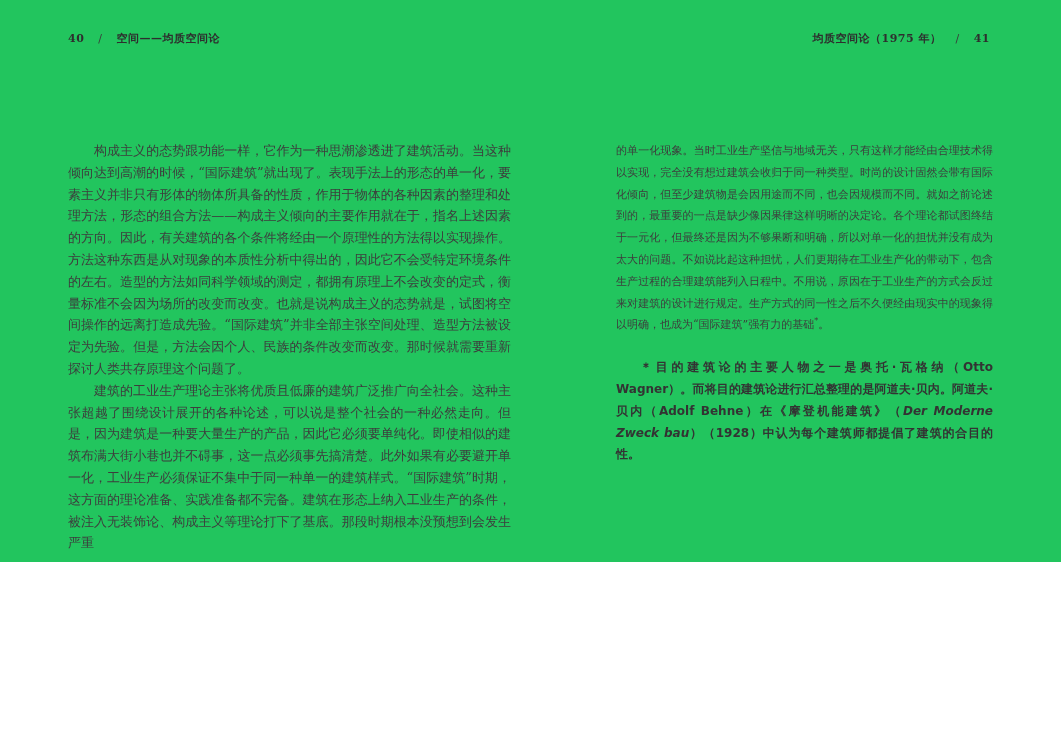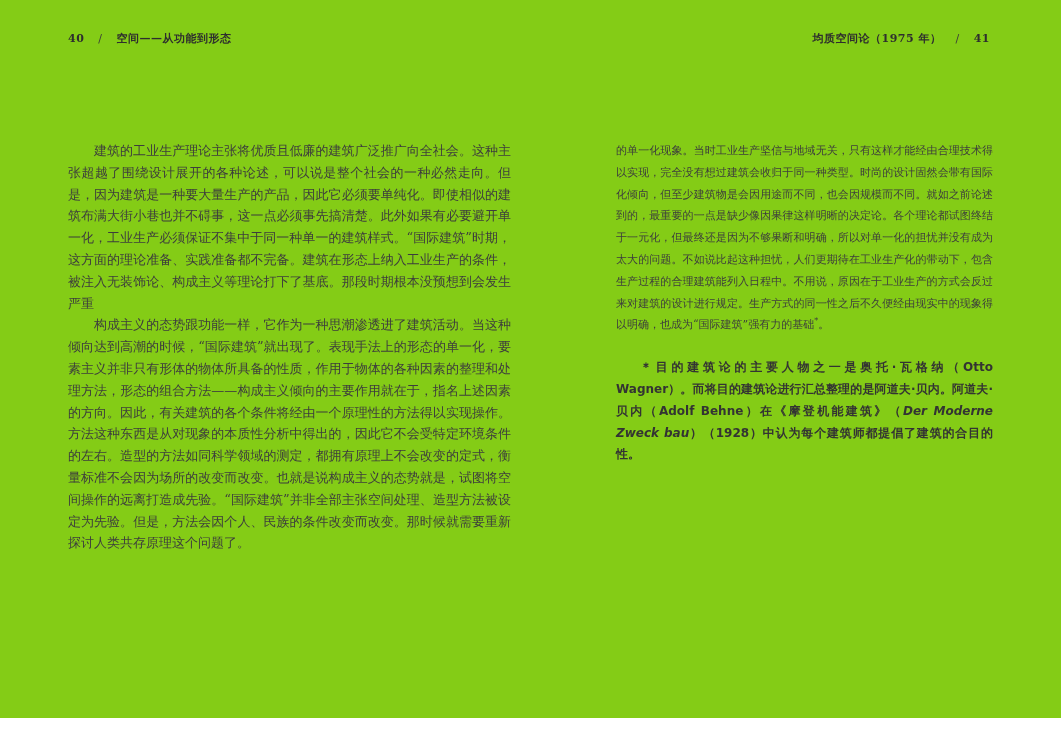--- a/index.html
+++ b/index.html
@@ -3,22 +3,22 @@
 <meta charset="utf-8">
 <style>
   html, body {
     margin: 0;
     padding: 0;
     background: #ffffff;
   }
   .spread {
     position: relative;
     width: 1061px;
-    height: 718px;
-    background: #84cc16;
+    height: 562px;
+    background: #22c55e;
     overflow: hidden;
     text-decoration: underline;
   }
   
   .running-head {
     position: absolute;
     top: 31px;
     font-family: "DejaVu Serif", "Liberation Serif", serif;
     font-weight: 700;
     font-size: 11px;
@@ -83,32 +83,32 @@
   }
 </style>
 </head>
 <body>
 
 <div class="spread">
 
   <header class="running-head running-head--left">
     <span>40</span>
     <span class="sep">/</span>
-    <span>空间——从功能到形态</span>
+    <span>空间——均质空间论</span>
   </header>
 
   <header class="running-head running-head--right">
     <span>均质空间论（1975 年）</span>
     <span class="sep">/</span>
     <span>41</span>
   </header>
 
   <div class="page-body page-body--left" id="left-body">
+      <p class="indent"><span>构成主义的态势跟功能一样，它作为一种思潮渗透进了建筑活动。当这种倾向达到高潮的时候，“国际建筑”就出现了。表现手法上的形态的单一化，要素主义并非只有形体的物体所具备的性质，作用于物体的各种因素的整理和处理方法，形态的组合方法——构成主义倾向的主要作用就在于，指名上述因素的方向。因此，有关建筑的各个条件将经由一个原理性的方法得以实现操作。方法这种东西是从对现象的本质性分析中得出的，因此它不会受特定环境条件的左右。造型的方法如同科学领域的测定，都拥有原理上不会改变的定式，衡量标准不会因为场所的改变而改变。也就是说构成主义的态势就是，试图将空间操作的远离打造成先验。“国际建筑”并非全部主张空间处理、造型方法被设定为先验。但是，方法会因个人、民族的条件改变而改变。那时候就需要重新探讨人类共存原理这个问题了。</span></p>
       <p class="indent"><span>建筑的工业生产理论主张将优质且低廉的建筑广泛推广向全社会。这种主张超越了围绕设计展开的各种论述，可以说是整个社会的一种必然走向。但是，因为建筑是一种要大量生产的产品，因此它必须要单纯化。即使相似的建筑布满大街小巷也并不碍事，这一点必须事先搞清楚。此外如果有必要避开单一化，工业生产必须保证不集中于同一种单一的建筑样式。“国际建筑”时期，这方面的理论准备、实践准备都不完备。建筑在形态上纳入工业生产的条件，被注入无装饰论、构成主义等理论打下了基底。那段时期根本没预想到会发生严重</span></p>
-      <p class="indent"><span>构成主义的态势跟功能一样，它作为一种思潮渗透进了建筑活动。当这种倾向达到高潮的时候，“国际建筑”就出现了。表现手法上的形态的单一化，要素主义并非只有形体的物体所具备的性质，作用于物体的各种因素的整理和处理方法，形态的组合方法——构成主义倾向的主要作用就在于，指名上述因素的方向。因此，有关建筑的各个条件将经由一个原理性的方法得以实现操作。方法这种东西是从对现象的本质性分析中得出的，因此它不会受特定环境条件的左右。造型的方法如同科学领域的测定，都拥有原理上不会改变的定式，衡量标准不会因为场所的改变而改变。也就是说构成主义的态势就是，试图将空间操作的远离打造成先验。“国际建筑”并非全部主张空间处理、造型方法被设定为先验。但是，方法会因个人、民族的条件改变而改变。那时候就需要重新探讨人类共存原理这个问题了。</span></p>
     </div>
 
   <div class="page-body page-body--right">
     <div id="right-body">
         <p><span>的单一化现象。当时工业生产坚信与地域无关，只有这样才能经由合理技术得以实现，完全没有想过建筑会收归于同一种类型。时尚的设计固然会带有国际化倾向，但至少建筑物是会因用途而不同，也会因规模而不同。就如之前论述到的，最重要的一点是缺少像因果律这样明晰的决定论。各个理论都试图终结于一元化，但最终还是因为不够果断和明确，所以对单一化的担忧并没有成为太大的问题。不如说比起这种担忧，人们更期待在工业生产化的带动下，包含生产过程的合理建筑能列入日程中。不用说，原因在于工业生产的方式会反过来对建筑的设计进行规定。生产方式的同一性之后不久便经由现实中的现象得以明确，也成为“国际建筑”强有力的基础</span><sup>*</sup><span>。</span></p>
       </div>
     <div class="notes" id="right-notes">
         <p class="indent"><span>＊目的建筑论的主要人物之一是奥托·瓦格纳（Otto Wagner）。而将目的建筑论进行汇总整理的是阿道夫·贝内。阿道夫·贝内（Adolf Behne）在《摩登机能建筑》（</span><span class="latin-italic">Der Moderne Zweck bau</span><span>）（1928）中认为每个建筑师都提倡了建筑的合目的性。</span></p>
       </div>
   </div>

